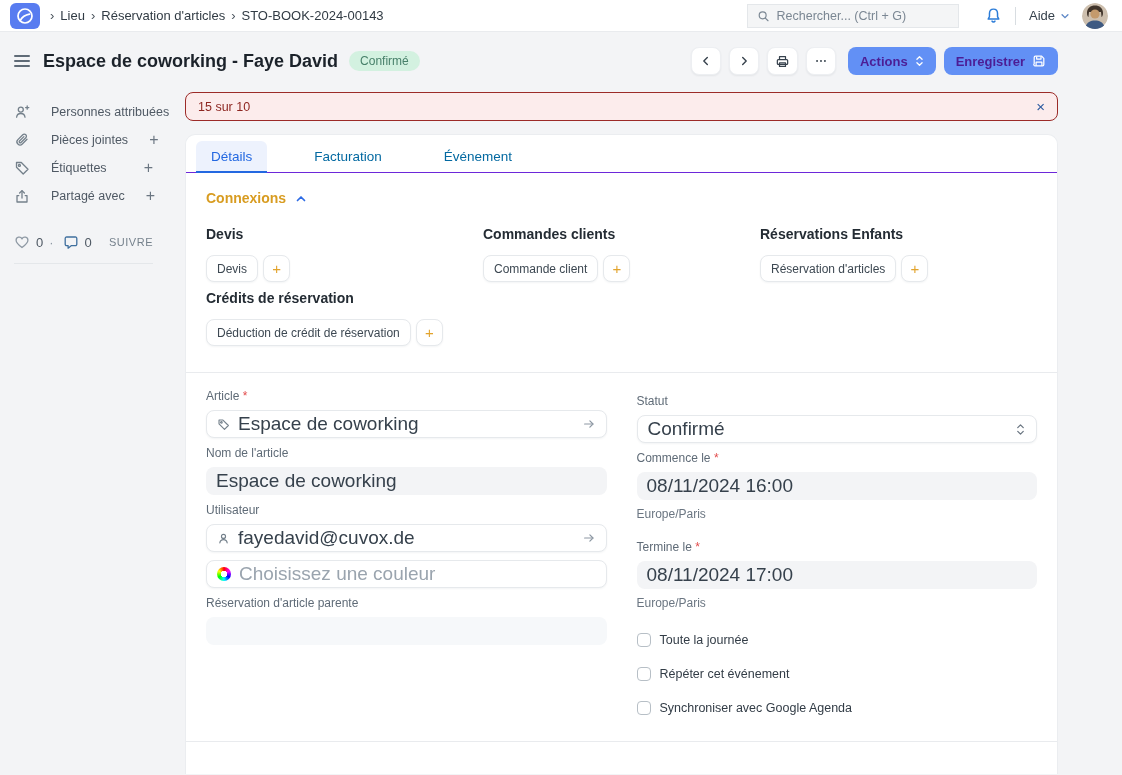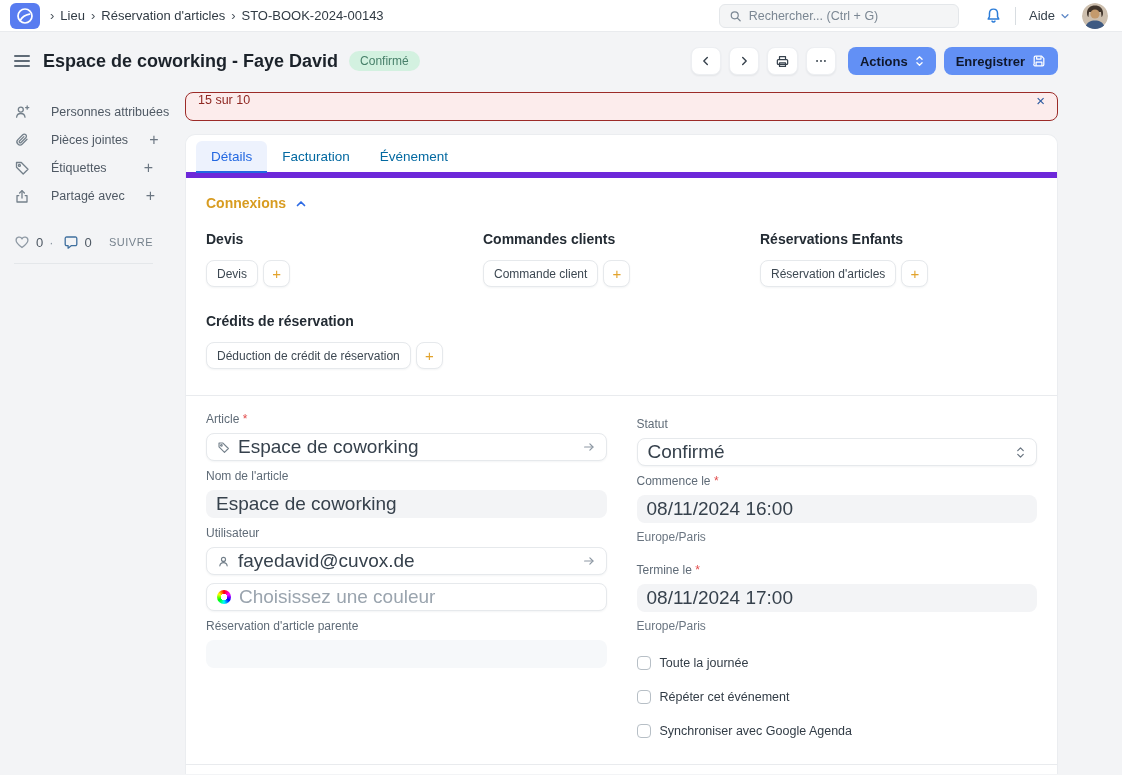--- a/index.html
+++ b/index.html
@@ -13,22 +13,22 @@
 
   
   .navbar { height:32px; background:#fff; border-bottom:1px solid #e9ebee;
     display:flex; align-items:center; padding:0 14px 0 10px; }
   .logo { width:30px; height:26px; border-radius:6px; background:#587cf0;
     display:flex; align-items:center; justify-content:center; flex:0 0 auto; cursor:pointer; }
   .breadcrumb { display:flex; align-items:center; gap:6px; margin-left:10px;
     font-size:13px; color:#313b44; white-space:nowrap; }
   .crumb { cursor:pointer; }
   .crumb-sep { color:#49525c; }
-  .searchbox { margin-left:auto; width:240px; height:24px; background:#f4f5f6;
-    border:1px solid #e4e7ea; border-radius:6px; display:flex; align-items:center;
+  .searchbox { margin-left:auto; width:212px; height:24px; background:#f4f5f6;
+    border:1px solid #e4e7ea; border-radius:0; display:flex; align-items:center;
     gap:7px; padding:0 9px; color:#7b8793; }
   .searchbox input { border:none; outline:none; background:transparent; width:100%;
     font-family:inherit; font-size:12.5px; color:#59646f; padding:0; }
   .searchbox input::placeholder { color:#7b8793; }
   .bell { margin-left:26px; color:#2b7cd8; cursor:pointer; }
   .nav-divider { width:1px; height:18px; background:#d8dde1; margin:0 13px; }
   .help { display:flex; align-items:center; gap:5px; font-size:13px; color:#36414c; cursor:pointer; }
   .help .chev { color:#5d87c6; }
   .avatar { width:26px; height:26px; border-radius:50%; overflow:hidden; margin-left:12px;
     flex:0 0 auto; cursor:pointer; }
@@ -37,21 +37,21 @@
   .pagehead { height:58px; display:flex; align-items:center; padding:0 64px 0 14px; }
   .burger { width:16px; display:flex; flex-direction:column; gap:3.5px; cursor:pointer; padding:4px 0; }
   .burger i { display:block; height:1.5px; background:#5f6b77; border-radius:1px; }
   .page-title { font-size:18px; font-weight:700; color:#1b222a; margin-left:13px; white-space:nowrap; }
   .badge { margin-left:11px; background:#d3f1e0; color:#48806a; font-size:12px;
     padding:3px 11px; border-radius:11px; }
   .head-actions { margin-left:auto; display:flex; align-items:center; gap:8px; }
   .btn-icon { height:28px; min-width:27px; padding:0 7px; background:#fff;
     border:1px solid #edeff2; border-radius:8px; box-shadow:0 1px 2px rgba(25,39,52,.07);
     display:flex; align-items:center; justify-content:center; color:#36414c; cursor:pointer; }
-  .btn-primary { height:28px; background:#6290f5; color:#0f172a; border:none; border-radius:8px;
+  .btn-primary { height:28px; background:#6290f5; color:#4c1d95; border:none; border-radius:8px;
     font-family:inherit; font-size:13px; font-weight:700; padding:0 12px;
     display:flex; align-items:center; gap:7px; cursor:pointer; }
   .btn-primary.actions { margin-left:4px; }
 
   
   .layout { display:flex; padding-right:64px; }
   .sidebar { width:185px; flex:0 0 auto; padding:8px 32px 0 14px; }
   .sb-row { display:flex; align-items:center; gap:21px; height:28px;
     color:#4f5964; font-size:12.5px; }
   .sb-icon { color:#74808b; flex:0 0 auto; }
@@ -62,38 +62,38 @@
   .like-ic { color:#8e99a4; cursor:pointer; }
   .comment-ic { color:#3f6f9e; cursor:pointer; margin-left:3px; }
   .dot { color:#8e99a4; }
   .follow { margin-left:auto; font-size:11px; color:#75818c; letter-spacing:.5px; cursor:pointer; }
   .sb-divider { height:1px; background:#e4e7ea; margin-top:13px; }
   .sb-note { font-size:12.5px; color:#5a6572; line-height:1.5; margin-top:16px; }
 
   
   .main { flex:1; min-width:0; }
   .alert { margin-top:2px; height:29px; border:1px solid #9c2b28; background:#fcecec;
-    border-radius:8px; display:flex; padding:0 12px;
+    border-radius:8px; display:flex; align-items:center; padding:0 12px;
     color:#8e2722; font-size:12.5px; }
   .alert-close { margin-left:auto; color:#2c5aa0; font-size:15px; cursor:pointer; line-height:1; }
 
   .card { margin-top:13px; background:#fff; border:1px solid #ebedf0; border-bottom:none;
     border-radius:10px 10px 0 0; min-height:640px; }
-  .tabbar { display:flex; padding:6px 10px 0; border-bottom:6px solid #6d28d9; }
+  .tabbar { display:flex; padding:6px 10px 0; border-bottom:1px solid #6d28d9;gap:32px; }
   .tab { padding:8px 15px; font-size:13.5px; color:#0369a1; position:relative; cursor:pointer; }
   .tab.active { color:#2368e1; background:#edf2fd; border-radius:6px 6px 0 0; }
   .tab.active::after { content:""; position:absolute; left:0; right:0; bottom:-1px;
     height:2px; background:#2368e1; }
   .card-body { padding:0 20px; }
 
   .section-head { margin-top:17px; display:flex; align-items:center; gap:9px; }
   .sec-orange { color:#d89c21; font-size:14px; font-weight:700; }
   .collapse-ic { color:#2d6be5; cursor:pointer; margin-top:2px; }
 
-  .conn-grid { display:grid; grid-template-columns:1fr 1fr 1fr; margin-top:20px; row-gap:26px; }
+  .conn-grid { display:grid; grid-template-columns:1fr 1fr 1fr; margin-top:20px; row-gap:8px; }
   .conn-title { font-size:14px; font-weight:700; color:#242c34; margin-bottom:13px; white-space:nowrap; }
   .conn-row { display:flex; gap:5px; }
   .link-btn { height:27px; padding:0 10px; border:1px solid #e6e9ec; border-radius:8px;
     background:#fff; font-size:12px; color:#3d4852; display:flex; align-items:center;
     box-shadow:0 1px 2px rgba(25,39,52,.05); cursor:pointer; white-space:nowrap; }
   .plus-btn { width:27px; height:27px; border:1px solid #e6e9ec; border-radius:8px; background:#fff;
     box-shadow:0 1px 2px rgba(25,39,52,.05); display:flex; align-items:center; justify-content:center;
     color:#e2a32c; font-size:15px; cursor:pointer; line-height:1; }
 
   .hr { height:1px; background:#e9ebee; margin:26px -20px 0; }

